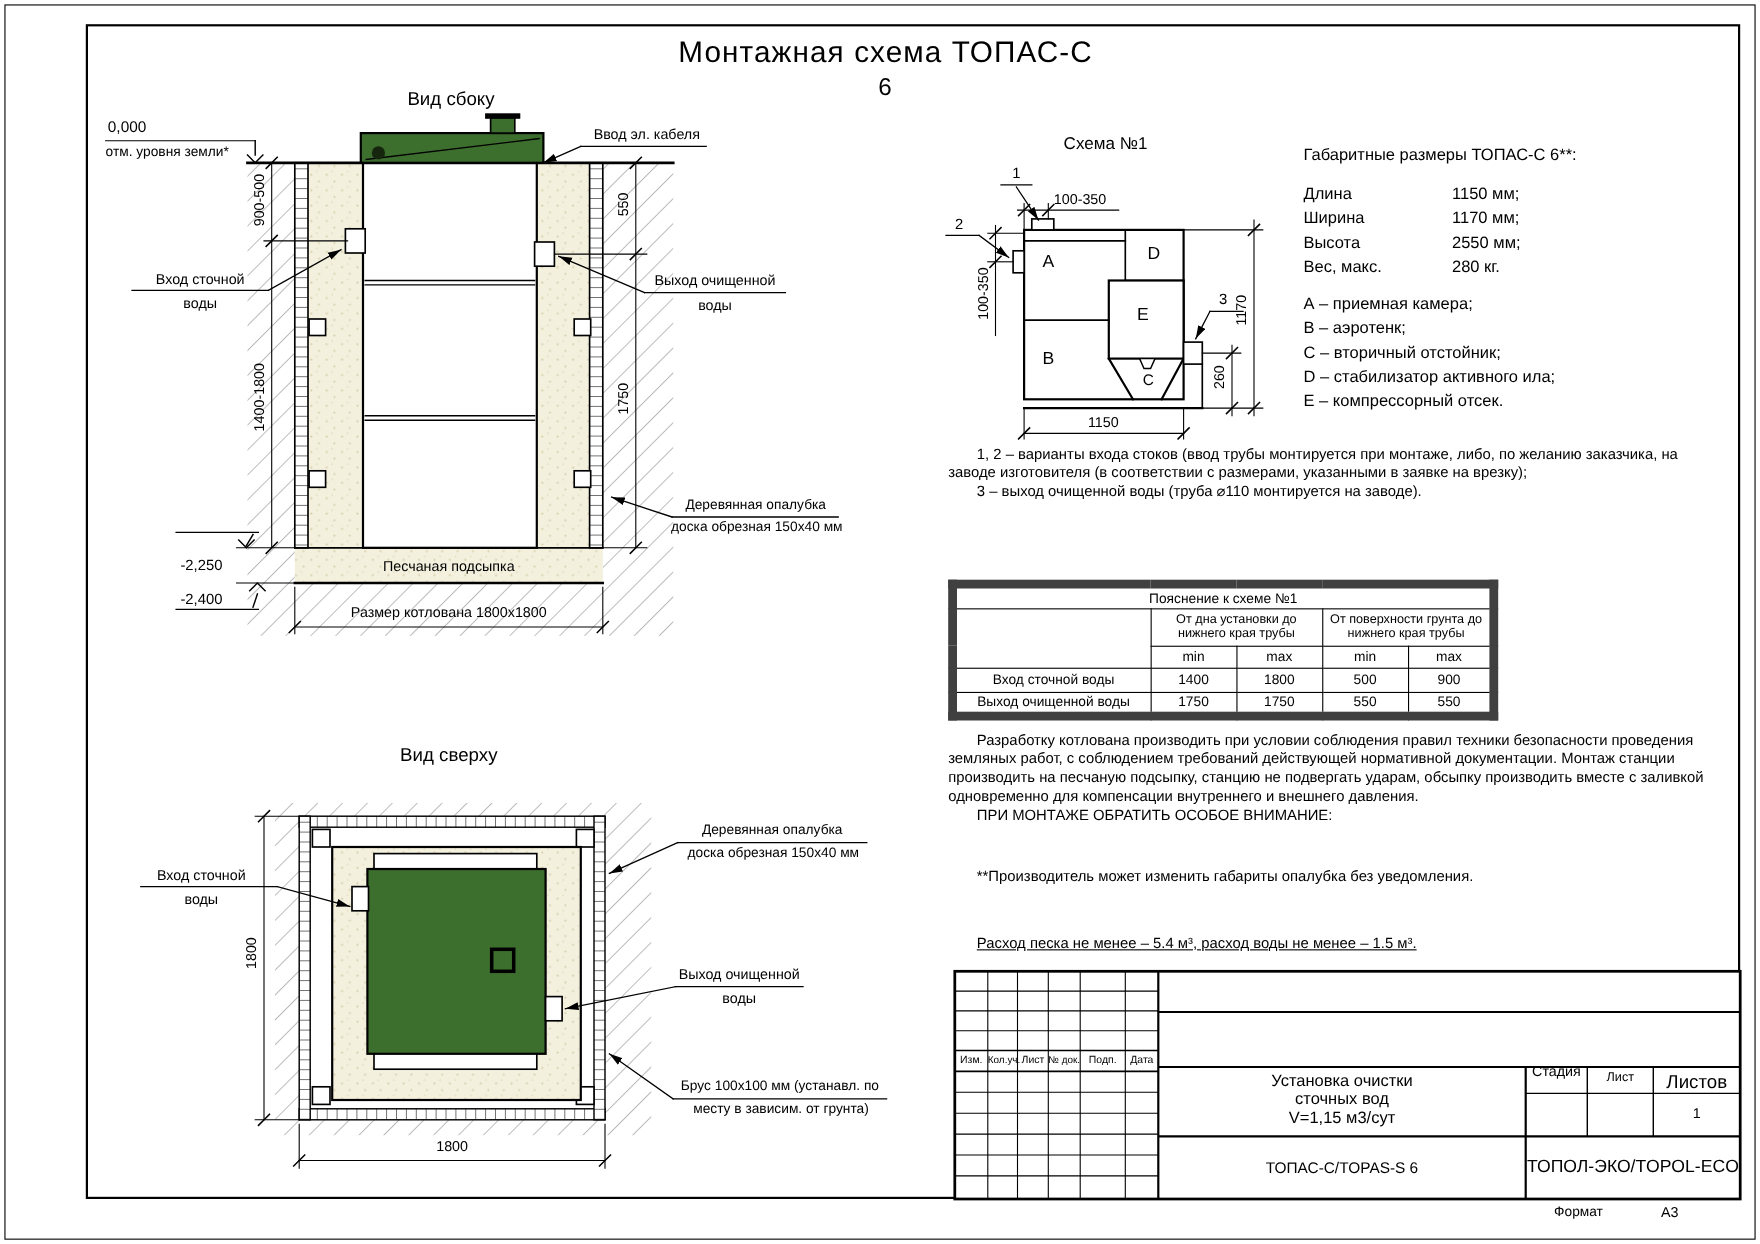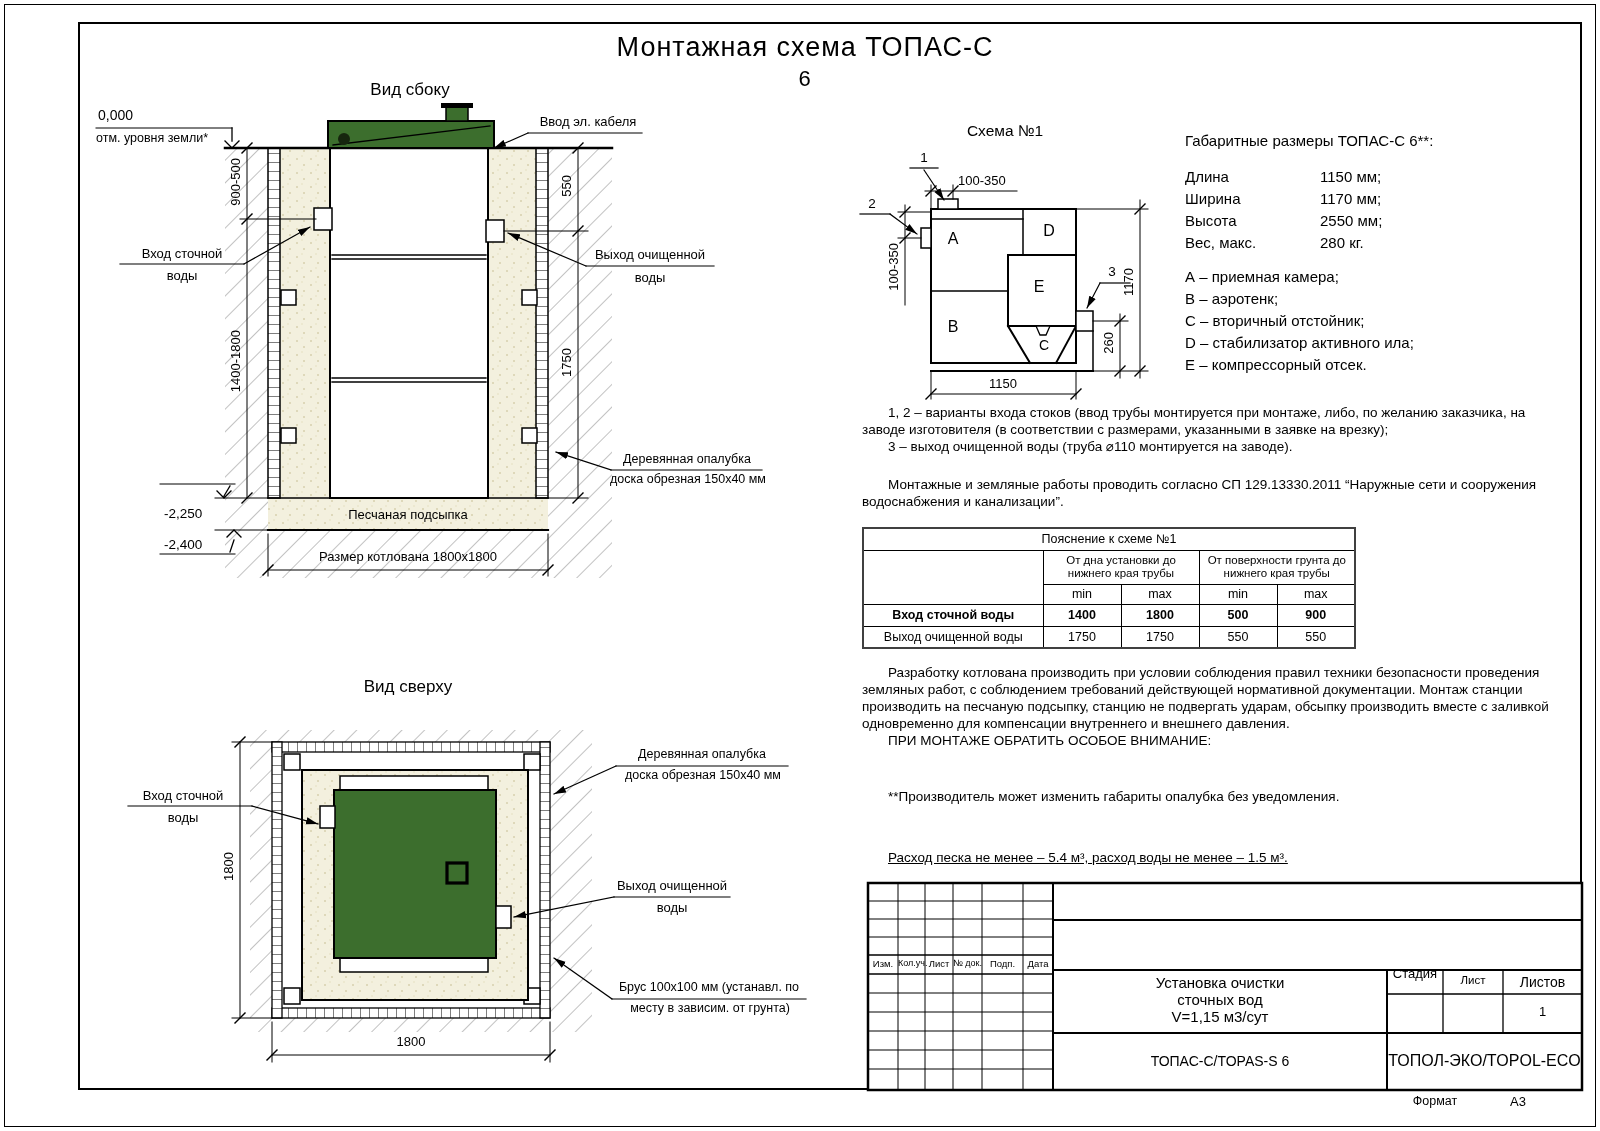--- a/index.html
+++ b/index.html
@@ -16,21 +16,21 @@
   .vdim{position:absolute;z-index:2;font-size:13px;writing-mode:vertical-rl;transform:rotate(180deg);white-space:nowrap;}
   .comp{position:absolute;z-index:2;font-size:16px;text-align:center;}
   .callout{position:absolute;z-index:2;font-size:13.5px;text-align:center;}
   .txt{position:absolute;z-index:2;font-size:13.5px;line-height:17px;}
   .txt p{margin:0;text-indent:26px;}
   .spec-line{position:absolute;z-index:2;font-size:15px;white-space:nowrap;}
   .note-underline{text-decoration:underline;}
   table.exp{position:absolute;left:862px;top:527px;z-index:2;border-collapse:collapse;table-layout:fixed;}
   table.exp td{border:1.5px solid #000;font-size:12.5px;text-align:center;padding:1px 2px;line-height:1.15;}
   table.exp td.grp{font-size:11.5px;}
-  table.exp{border:2px solid #404040;}
+  table.exp{border:8px solid #404040;}
   .tb-text{position:absolute;z-index:3;white-space:nowrap;text-align:center;}
 </style>
 </head>
 <body>
 
 <div class="page">
   <div class="outer-frame"></div>
   <div class="inner-frame"></div>
 
   <svg class="lines" width="1600" height="1131" viewBox="0 0 1600 1131">
@@ -309,23 +309,20 @@
   <div class="spec-line" style="left:1185px;top:268px;">А – приемная камера;</div>
   <div class="spec-line" style="left:1185px;top:290px;">В – аэротенк;</div>
   <div class="spec-line" style="left:1185px;top:312px;">С – вторичный отстойник;</div>
   <div class="spec-line" style="left:1185px;top:334px;">D – стабилизатор активного ила;</div>
   <div class="spec-line" style="left:1185px;top:356px;">Е – компрессорный отсек.</div>
 
   <div class="txt" style="left:862px;top:404px;width:706px;">
     <p>1, 2 – варианты входа  стоков (ввод трубы монтируется при монтаже, либо, по желанию заказчика, на заводе изготовителя (в соответствии с размерами, указанными в заявке на врезку);</p>
     <p>3 – выход очищенной воды (труба ⌀110 монтируется на заводе).</p>
   </div>
-  <div class="txt" style="left:862px;top:476px;width:706px;">
-    <p>Монтажные и земляные работы проводить согласно СП 129.13330.2011 “Наружные сети и сооружения водоснабжения и канализации”.</p>
-  </div>
 
   <table class="exp">
     <colgroup>
         <col style="width:180px">
         <col style="width:78px">
         <col style="width:78px">
         <col style="width:78px">
         <col style="width:78px">
       </colgroup>
     <tbody>
@@ -336,21 +333,21 @@
       <td rowspan="2"></td>
       <td colspan="2" class="grp">От дна установки до нижнего края трубы</td>
       <td colspan="2" class="grp">От поверхности грунта до нижнего края трубы</td>
     </tr>
     <tr style="height:20px;">
       <td>min</td>
       <td>max</td>
       <td>min</td>
       <td>max</td>
     </tr>
-    <tr style="height:22px;font-weight:bold;">
+    <tr style="height:22px;">
       <td>Вход сточной воды</td>
       <td>1400</td>
       <td>1800</td>
       <td>500</td>
       <td>900</td>
     </tr>
     <tr style="height:22px;">
       <td>Выход очищенной воды</td>
       <td>1750</td>
       <td>1750</td>
@@ -376,17 +373,17 @@
   <div class="tb-text" style="left:953px;top:958px;width:29px;font-size:9px;">№ док.</div>
   <div class="tb-text" style="left:982px;top:958px;width:41px;font-size:9.5px;">Подп.</div>
   <div class="tb-text" style="left:1023px;top:958px;width:30px;font-size:9.5px;">Дата</div>
   <div class="tb-text" style="left:1053px;top:974px;width:334px;font-size:15px;">Установка очистки</div>
   <div class="tb-text" style="left:1053px;top:991px;width:334px;font-size:15px;">сточных вод</div>
   <div class="tb-text" style="left:1053px;top:1008px;width:334px;font-size:15px;">V=1,15 м3/сут</div>
   <div class="tb-text" style="left:1053px;top:1053px;width:334px;font-size:14px;">ТОПАС-С/TOPAS-S 6</div>
   <div class="tb-text" style="left:1387px;top:1052px;width:195px;font-size:16px;">ТОПОЛ-ЭКО/TOPOL-ECO</div>
   <div class="tb-text" style="left:1387px;top:966px;width:56px;font-size:13px;">Стадия</div>
   <div class="tb-text" style="left:1443px;top:974px;width:60px;font-size:11.5px;">Лист</div>
-  <div class="tb-text" style="left:1503px;top:974px;width:79px;font-size:14px;">Листов</div>
+  <div class="tb-text" style="left:1503px;top:974px;width:79px;font-size:17px;">Листов</div>
   <div class="tb-text" style="left:1503px;top:1004px;width:79px;font-size:13px;">1</div>
   <div class="tb-text" style="left:1405px;top:1094px;width:60px;font-size:12.5px;">Формат</div>
   <div class="tb-text" style="left:1498px;top:1094px;width:40px;font-size:13px;">А3</div>
 </div>
 
 </body></html>

